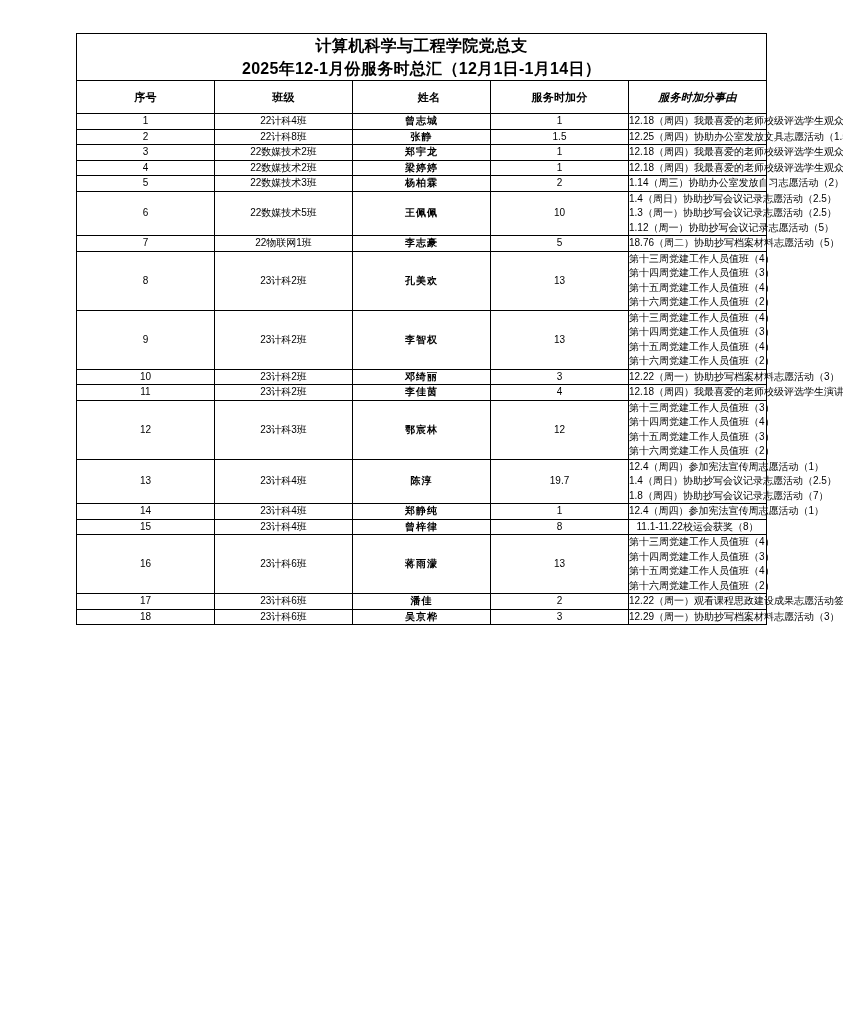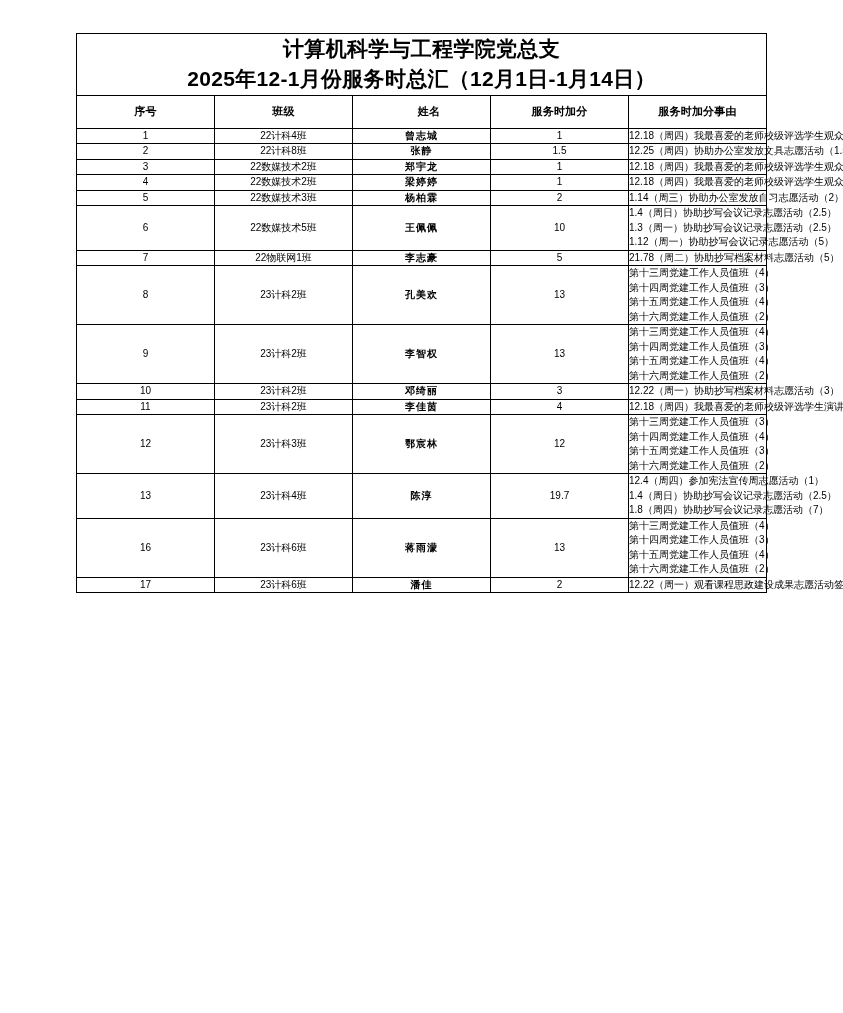--- a/index.html
+++ b/index.html
@@ -27,21 +27,21 @@
     table-layout: fixed;
   }
   table.sheet td, table.sheet th {
     border: 1px solid #000000;
     padding: 0;
     vertical-align: middle;
     text-align: center;
   }
   .title-cell {
     padding: 9px 4px 10px 4px;
-    font-size: 21px;
+    font-size: 16px;
     font-weight: bold;
     line-height: 1.45;
     letter-spacing: 0.3px;
   }
   .title-line {
     display: block;
     white-space: nowrap;
   }
   thead th {
     font-size: 11px;
@@ -75,21 +75,21 @@
         <th class="title-cell" colspan="5">
           <span class="title-line">计算机科学与工程学院党总支</span>
           <span class="title-line">2025年12-1月份服务时总汇（12月1日-1月14日）</span>
         </th>
       </tr>
       <tr>
         <th style="width:46px;">序号</th>
         <th style="width:92px;margin-left:48px;">班级</th>
         <th style="width:62px;padding-left:15px;">姓名</th>
         <th style="width:80px;">服务时加分</th>
-        <th style="width:411px;">服务时加分事由</th>
+        <th style="width:411px;font-style:italic;">服务时加分事由</th>
       </tr>
     </thead>
     <tbody id="table-body">
         <tr>
           <td class="c-idx">1</td>
           <td class="c-class">22计科4班</td>
           <td class="c-name">曾志城</td>
           <td class="c-score">1</td>
           <td class="c-reason">
             <span class="reason-line">12.18（周四）我最喜爱的老师校级评选学生观众代表（1）</span>
@@ -141,21 +141,21 @@
             <span class="reason-line">1.3（周一）协助抄写会议记录志愿活动（2.5）</span>
             <span class="reason-line">1.12（周一）协助抄写会议记录志愿活动（5）</span>
           </td>
         </tr>
         <tr>
           <td class="c-idx">7</td>
           <td class="c-class">22物联网1班</td>
           <td class="c-name">李志豪</td>
           <td class="c-score">5</td>
           <td class="c-reason">
-            <span class="reason-line">21.78（周二）协助抄写档案材料志愿活动（5）</span>
+            <span class="reason-line">18.76（周二）协助抄写档案材料志愿活动（5）</span>
           </td>
         </tr>
         <tr>
           <td class="c-idx">8</td>
           <td class="c-class">23计科2班</td>
           <td class="c-name">孔美欢</td>
           <td class="c-score">13</td>
           <td class="c-reason">
             <span class="reason-line">第十三周党建工作人员值班（4）</span>
             <span class="reason-line">第十四周党建工作人员值班（3）</span>
@@ -210,35 +210,62 @@
           <td class="c-class">23计科4班</td>
           <td class="c-name">陈淳</td>
           <td class="c-score">19.7</td>
           <td class="c-reason">
             <span class="reason-line">12.4（周四）参加宪法宣传周志愿活动（1）</span>
             <span class="reason-line">1.4（周日）协助抄写会议记录志愿活动（2.5）</span>
             <span class="reason-line">1.8（周四）协助抄写会议记录志愿活动（7）</span>
           </td>
         </tr>
         <tr>
+          <td class="c-idx">14</td>
+          <td class="c-class">23计科4班</td>
+          <td class="c-name">郑静纯</td>
+          <td class="c-score">1</td>
+          <td class="c-reason">
+            <span class="reason-line">12.4（周四）参加宪法宣传周志愿活动（1）</span>
+          </td>
+        </tr>
+        <tr>
+          <td class="c-idx">15</td>
+          <td class="c-class">23计科4班</td>
+          <td class="c-name">曾梓律</td>
+          <td class="c-score">8</td>
+          <td class="c-reason">
+            <span class="reason-line">11.1-11.22校运会获奖（8）</span>
+          </td>
+        </tr>
+        <tr>
           <td class="c-idx">16</td>
           <td class="c-class">23计科6班</td>
           <td class="c-name">蒋雨濛</td>
           <td class="c-score">13</td>
           <td class="c-reason">
             <span class="reason-line">第十三周党建工作人员值班（4）</span>
             <span class="reason-line">第十四周党建工作人员值班（3）</span>
             <span class="reason-line">第十五周党建工作人员值班（4）</span>
             <span class="reason-line">第十六周党建工作人员值班（2）</span>
           </td>
         </tr>
         <tr>
           <td class="c-idx">17</td>
           <td class="c-class">23计科6班</td>
           <td class="c-name">潘佳</td>
           <td class="c-score">2</td>
           <td class="c-reason">
             <span class="reason-line">12.22（周一）观看课程思政建设成果志愿活动签到表（2）</span>
+          </td>
+        </tr>
+        <tr>
+          <td class="c-idx">18</td>
+          <td class="c-class">23计科6班</td>
+          <td class="c-name">吴京桦</td>
+          <td class="c-score">3</td>
+          <td class="c-reason">
+            <span class="reason-line">12.29（周一）协助抄写档案材料志愿活动（3）</span>
           </td>
         </tr>
       </tbody>
   </table>
 </div>
 
 </body></html>

